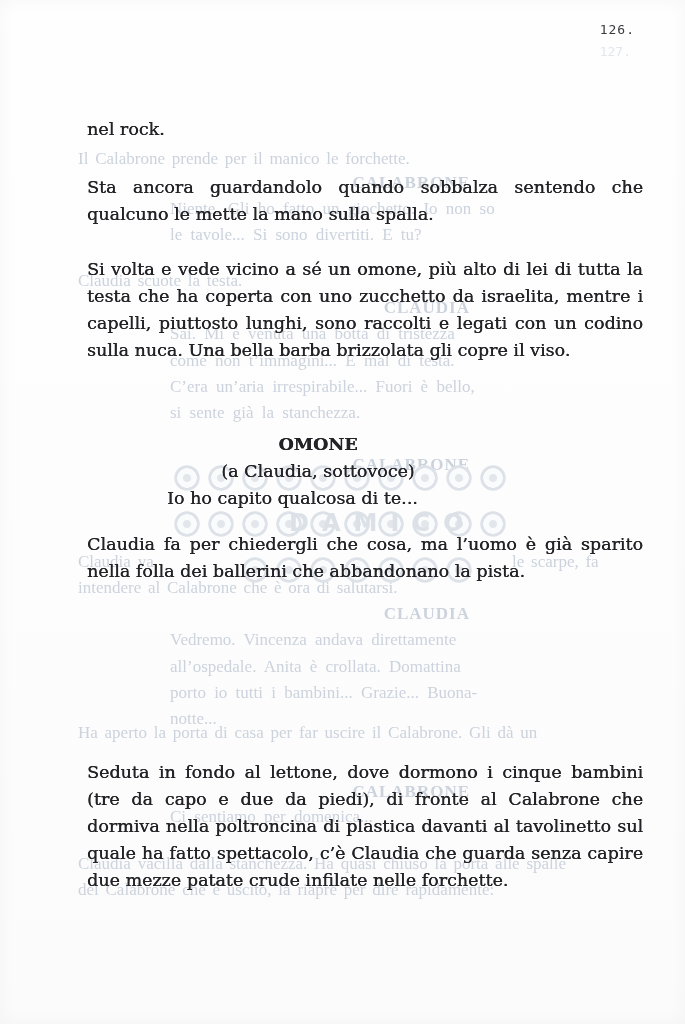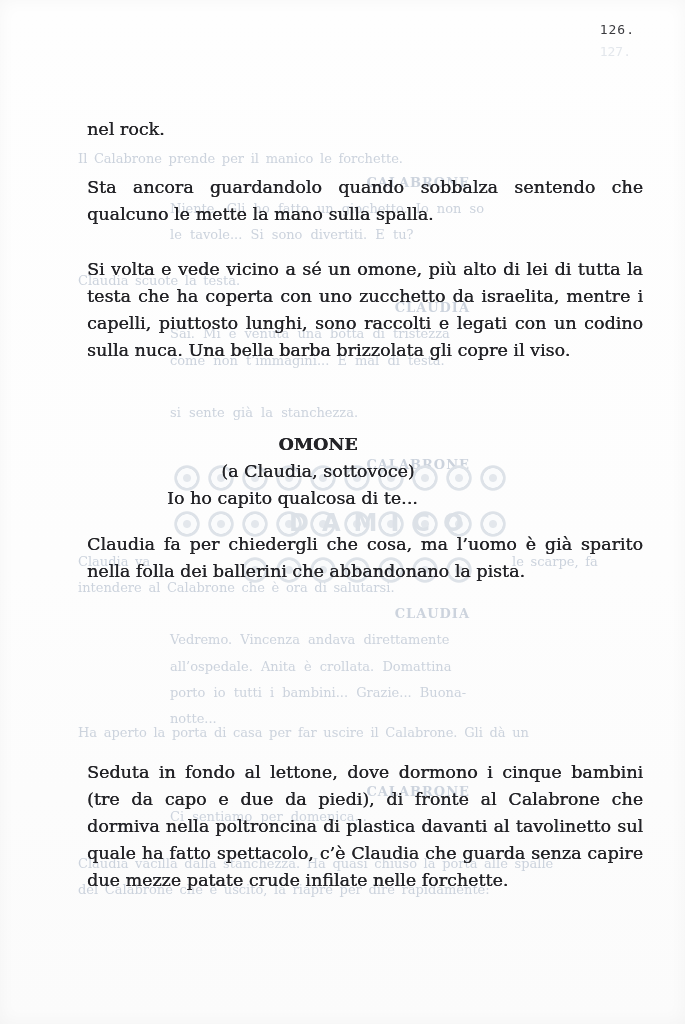--- a/index.html
+++ b/index.html
@@ -57,21 +57,21 @@
   .heading .u{
     text-decoration:underline;
     text-decoration-thickness:1.6px;
     text-underline-offset:4px;
   }
   .heading .rest{margin-left:7px;}
   .h1{word-spacing:3px;}
   
   .ghost{
     position:absolute;white-space:nowrap;
-    color:#ccd3dd;font-size:13px;line-height:25px;
+    color:#ccd3dd;font-size:17px;line-height:25px;font-family:Liberation Serif, serif;
   }
   .g-a{left:78px;word-spacing:2.5px;}
   .g-d{left:170px;word-spacing:4px;}
   .g-n{left:170px;width:300px;text-align:right;font-weight:bold;letter-spacing:1px;}
   
   .wm{
     position:absolute;height:46px;
     background-repeat:repeat-x;background-size:34px 46px;
     background-image:
       radial-gradient(circle at 17px 22px, #e3e7ec 0 3.5px, rgba(227,231,236,0) 4.5px),
@@ -90,20 +90,21 @@
 <div class="page">
 
   <div class="ghost g-a" style="top:146px">Il Calabrone prende per il manico le forchette.</div>
   <div class="ghost g-n" style="top:170px">CALABRONE</div>
   <div class="ghost g-d" style="top:196px">Niente. Gli ho fatto un giochetto. Io non so</div>
   <div class="ghost g-d" style="top:222px">le tavole... Si sono divertiti. E tu?</div>
   <div class="ghost g-a" style="top:268px">Claudia scuote la testa.</div>
   <div class="ghost g-n" style="top:295px">CLAUDIA</div>
   <div class="ghost g-d" style="top:321px">Sai. Mi è venuta una botta di tristezza</div>
   <div class="ghost g-d" style="top:348px">come non t’immagini... E mal di testa.</div>
+  <div class="ghost g-d" style="top:374px">C’era un’aria irrespirabile... Fuori è bello,</div>
   <div class="ghost g-d" style="top:400px">si sente già la stanchezza.</div>
   <div class="ghost g-n" style="top:452px">CALABRONE</div>
   <div class="ghost g-a" style="top:549px">Claudia va</div>
   <div class="ghost g-a" style="top:549px;left:512px">le scarpe, fa</div>
   <div class="ghost g-a" style="top:575px">intendere al Calabrone che è ora di salutarsi.</div>
   <div class="ghost g-n" style="top:601px">CLAUDIA</div>
   <div class="ghost g-d" style="top:627px">Vedremo. Vincenza andava direttamente</div>
   <div class="ghost g-d" style="top:654px">all’ospedale. Anita è crollata. Domattina</div>
   <div class="ghost g-d" style="top:680px">porto io tutti i bambini... Grazie... Buona-</div>
   <div class="ghost g-d" style="top:706px">notte...</div>

